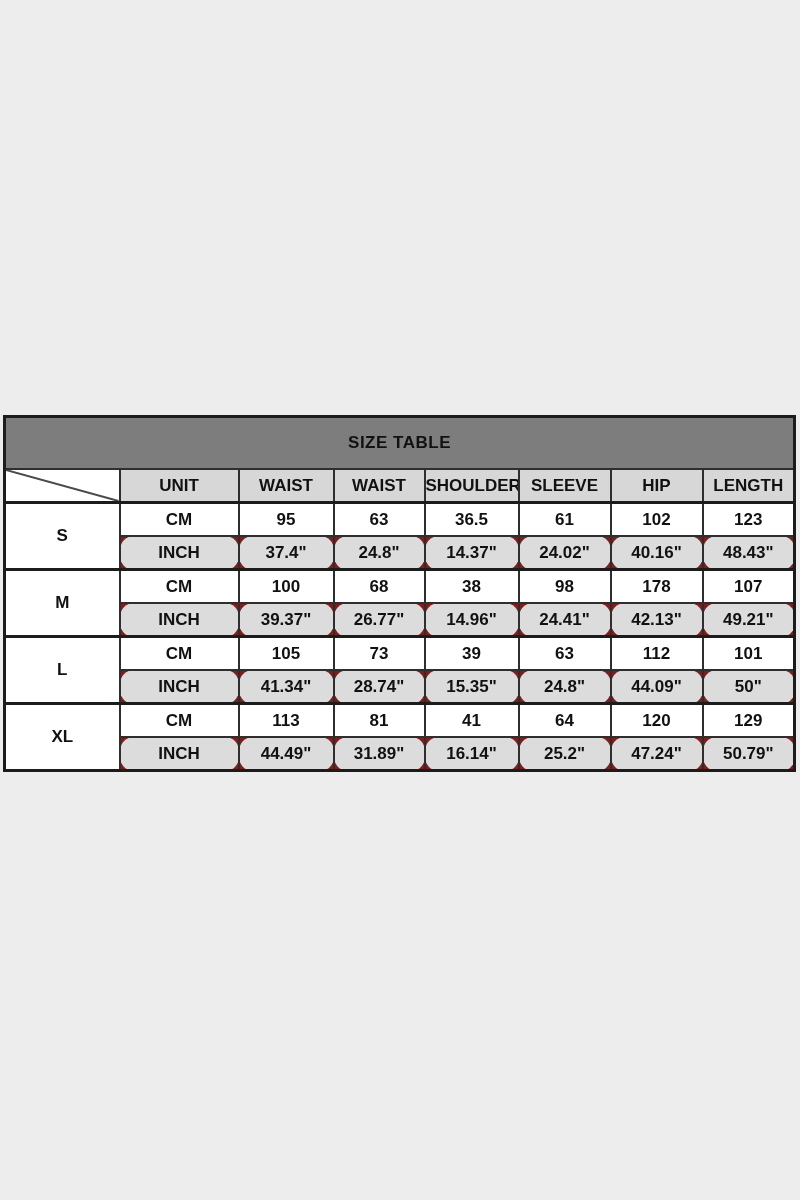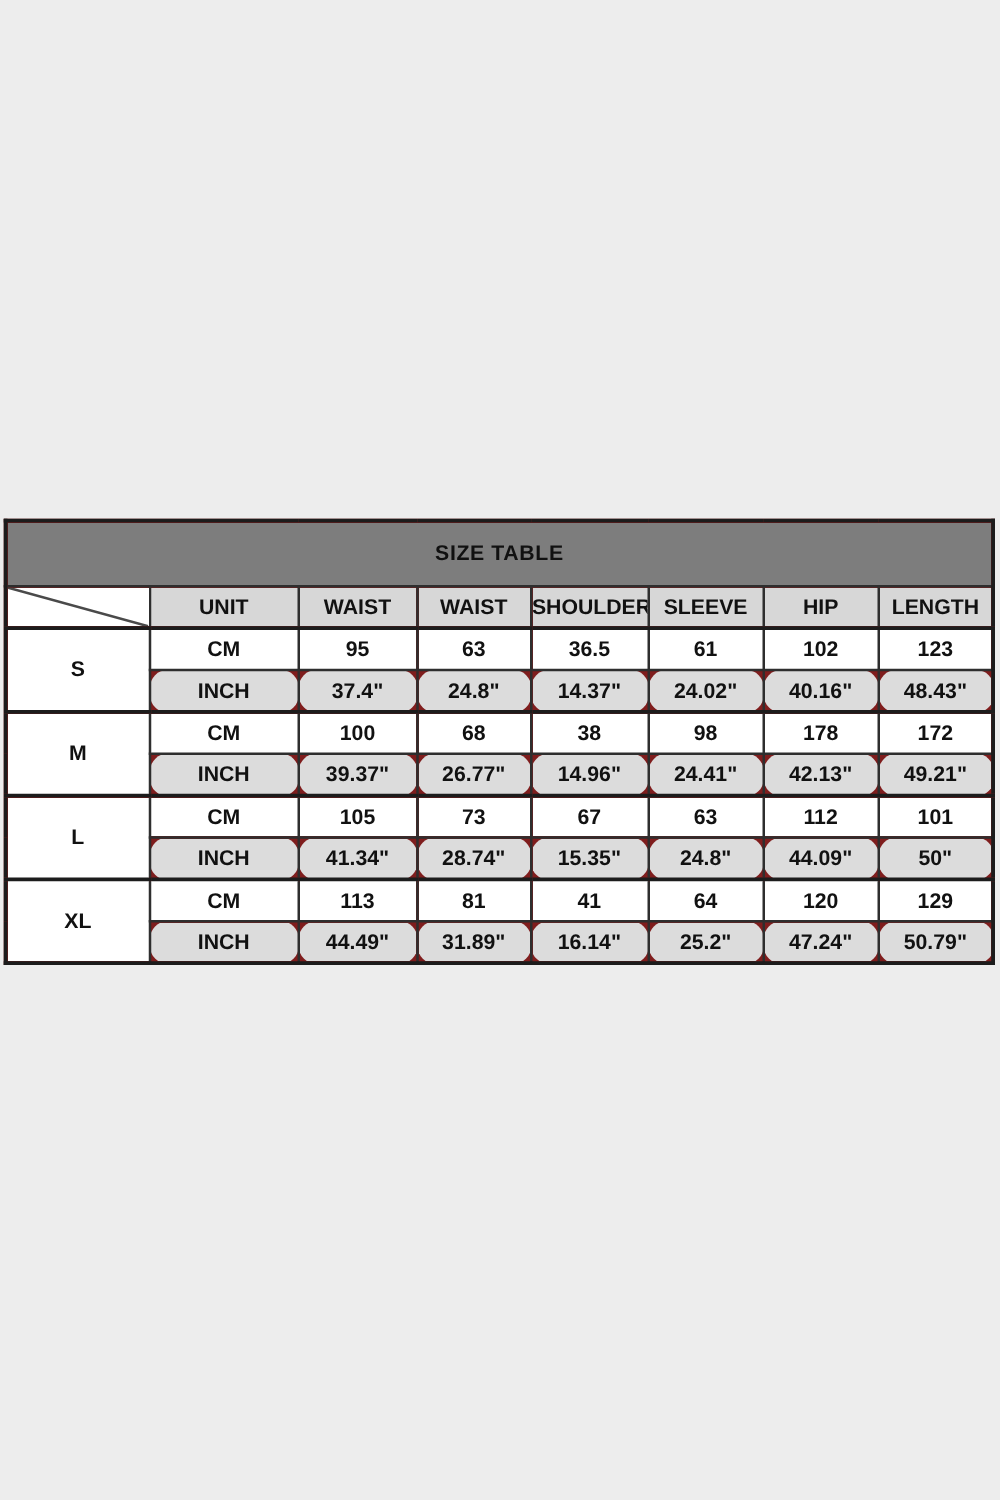--- a/index.html
+++ b/index.html
@@ -134,38 +134,38 @@
   </tr>
 
   <tr class="data-row cm-row group-start">
     <td class="size-cell" rowspan="2">M</td>
     <td>CM</td>
     <td>100</td>
     <td>68</td>
     <td>38</td>
     <td>98</td>
     <td>178</td>
-    <td>172</td>
+    <td>107</td>
   </tr>
   <tr class="data-row inch-row">
     <td>INCH</td>
     <td>39.37"</td>
     <td>26.77"</td>
     <td>14.96"</td>
     <td>24.41"</td>
     <td>42.13"</td>
     <td>49.21"</td>
   </tr>
 
   <tr class="data-row cm-row group-start">
     <td class="size-cell" rowspan="2">L</td>
     <td>CM</td>
     <td>105</td>
     <td>73</td>
-    <td>67</td>
+    <td>39</td>
     <td>63</td>
     <td>112</td>
     <td>101</td>
   </tr>
   <tr class="data-row inch-row">
     <td>INCH</td>
     <td>41.34"</td>
     <td>28.74"</td>
     <td>15.35"</td>
     <td>24.8"</td>

